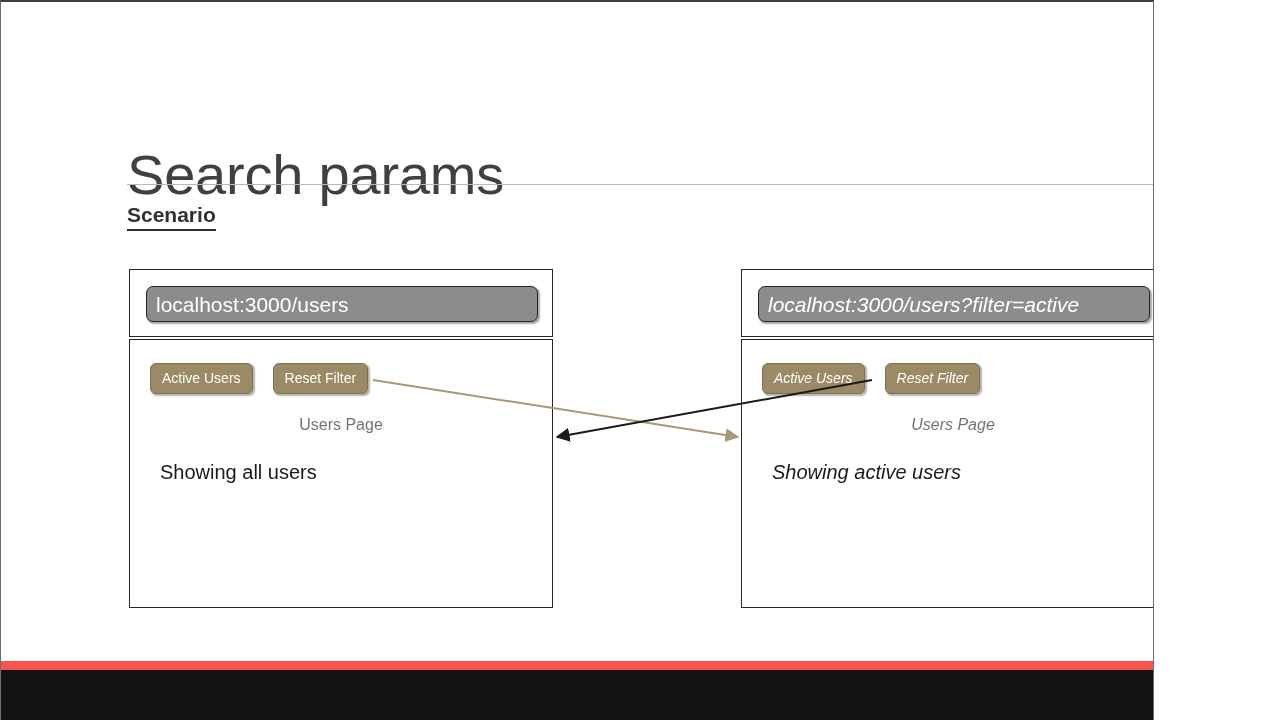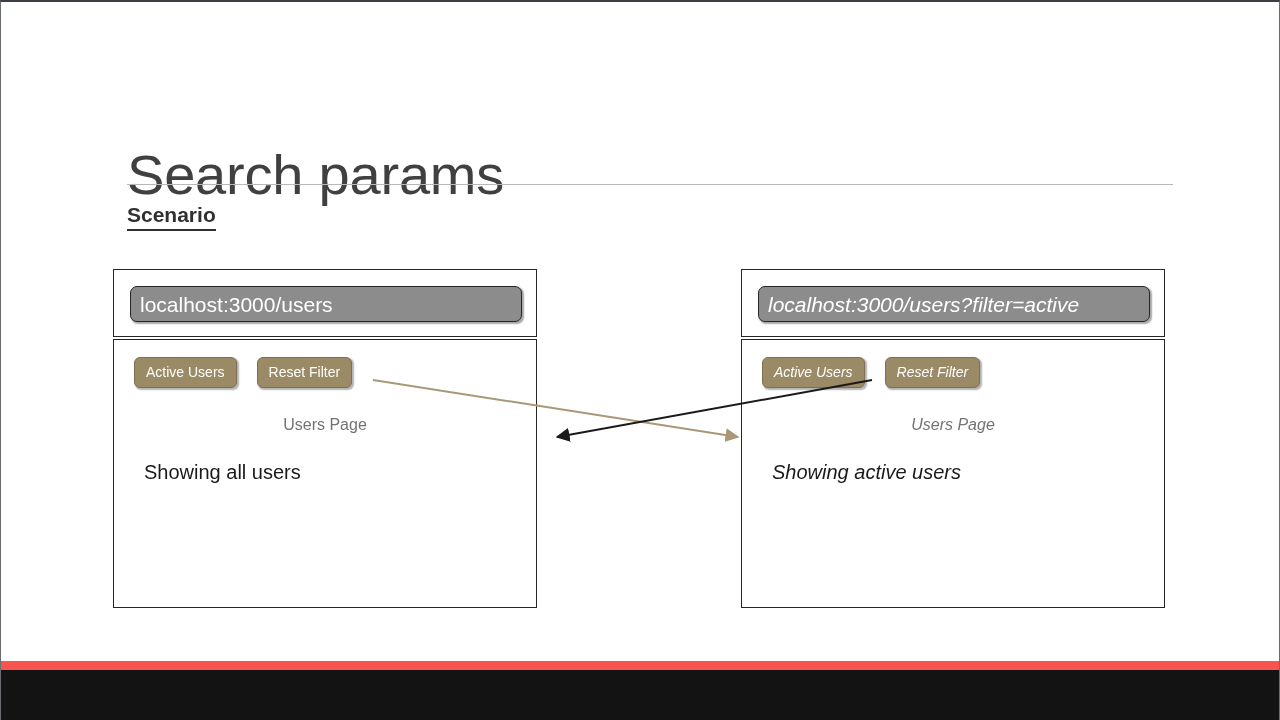--- a/index.html
+++ b/index.html
@@ -10,21 +10,21 @@
   body {
     width: 1280px;
     height: 720px;
     overflow: hidden;
     font-family: "Liberation Sans", sans-serif;
     -webkit-font-smoothing: antialiased;
   }
 
   #slide {
     position: relative;
-    width: 1280px;
+    width: 1154px;
     height: 720px;
     background: #ffffff;
     box-sizing: border-box;
     border-top: 2px solid #3b3f44;
     border-left: 1px solid #6a6e73;
     border-right: 1px solid #6a6e73;
     overflow: hidden;
   }
 
   
@@ -57,21 +57,21 @@
     border-bottom: 2px solid #303030;
     padding-bottom: 1px;
     line-height: 1.25;
   }
 
   
   .browser {
     position: absolute;
     width: 424px;
   }
-  .browser.left  { left: 112px; top: 267px; }
+  .browser.left  { left: 128px; top: 267px; }
   .browser.right { left: 740px; top: 267px; font-style: italic; }
 
   .chrome-bar {
     position: relative;
     height: 68px;
     border: 1.5px solid #262626;
     box-sizing: border-box;
     background: #ffffff;
   }
   .url-pill {
@@ -115,20 +115,21 @@
   .pill-btn {
     background: #9b8a66;
     border: 1.5px solid #7e7050;
     border-radius: 6px;
     color: #ffffff;
     font-size: 14px;
     line-height: 1;
     padding: 7px 11px 8px 11px;
     white-space: nowrap;
     box-shadow: 1.5px 1.5px 1.5px rgba(0,0,0,0.3);
+    margin-top: 6px;
   }
 
   .page-heading {
     position: absolute;
     left: 0;
     right: 0;
     top: 76px;
     text-align: center;
     font-size: 16px;
     color: #737373;

